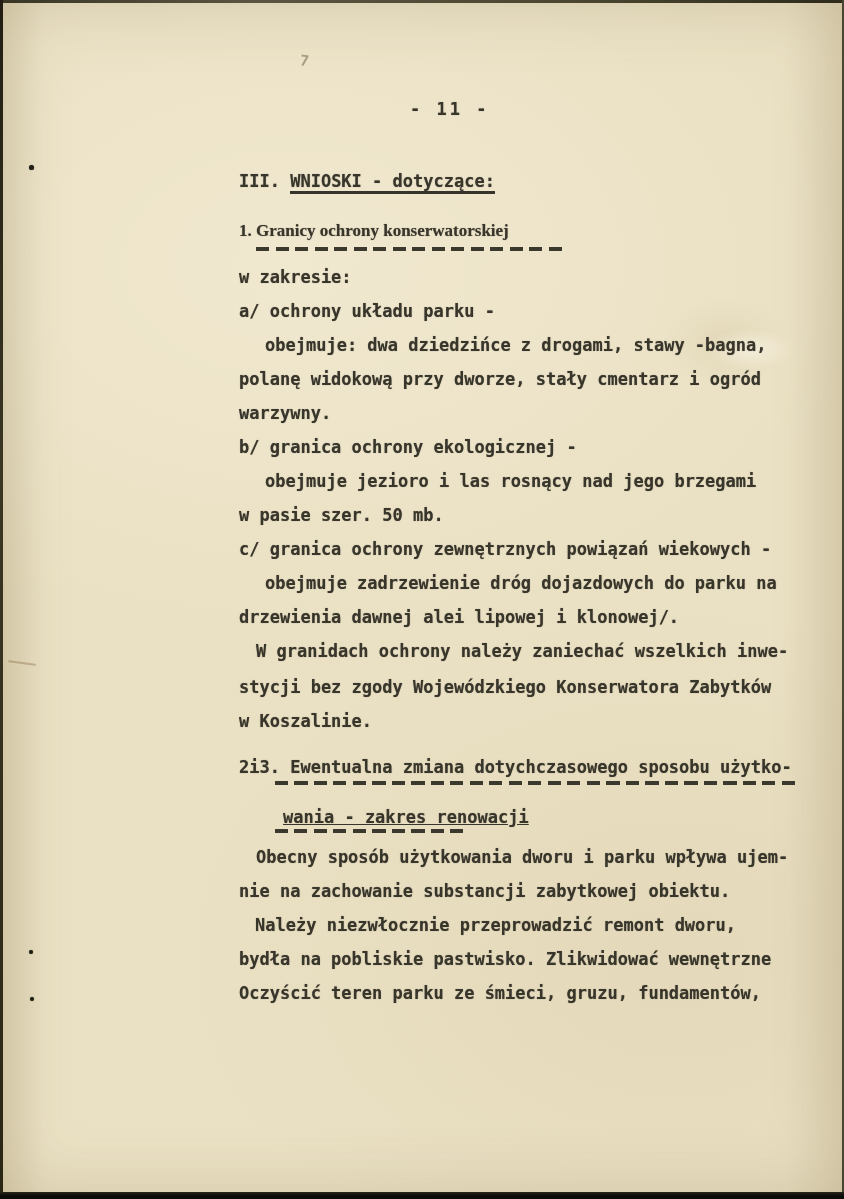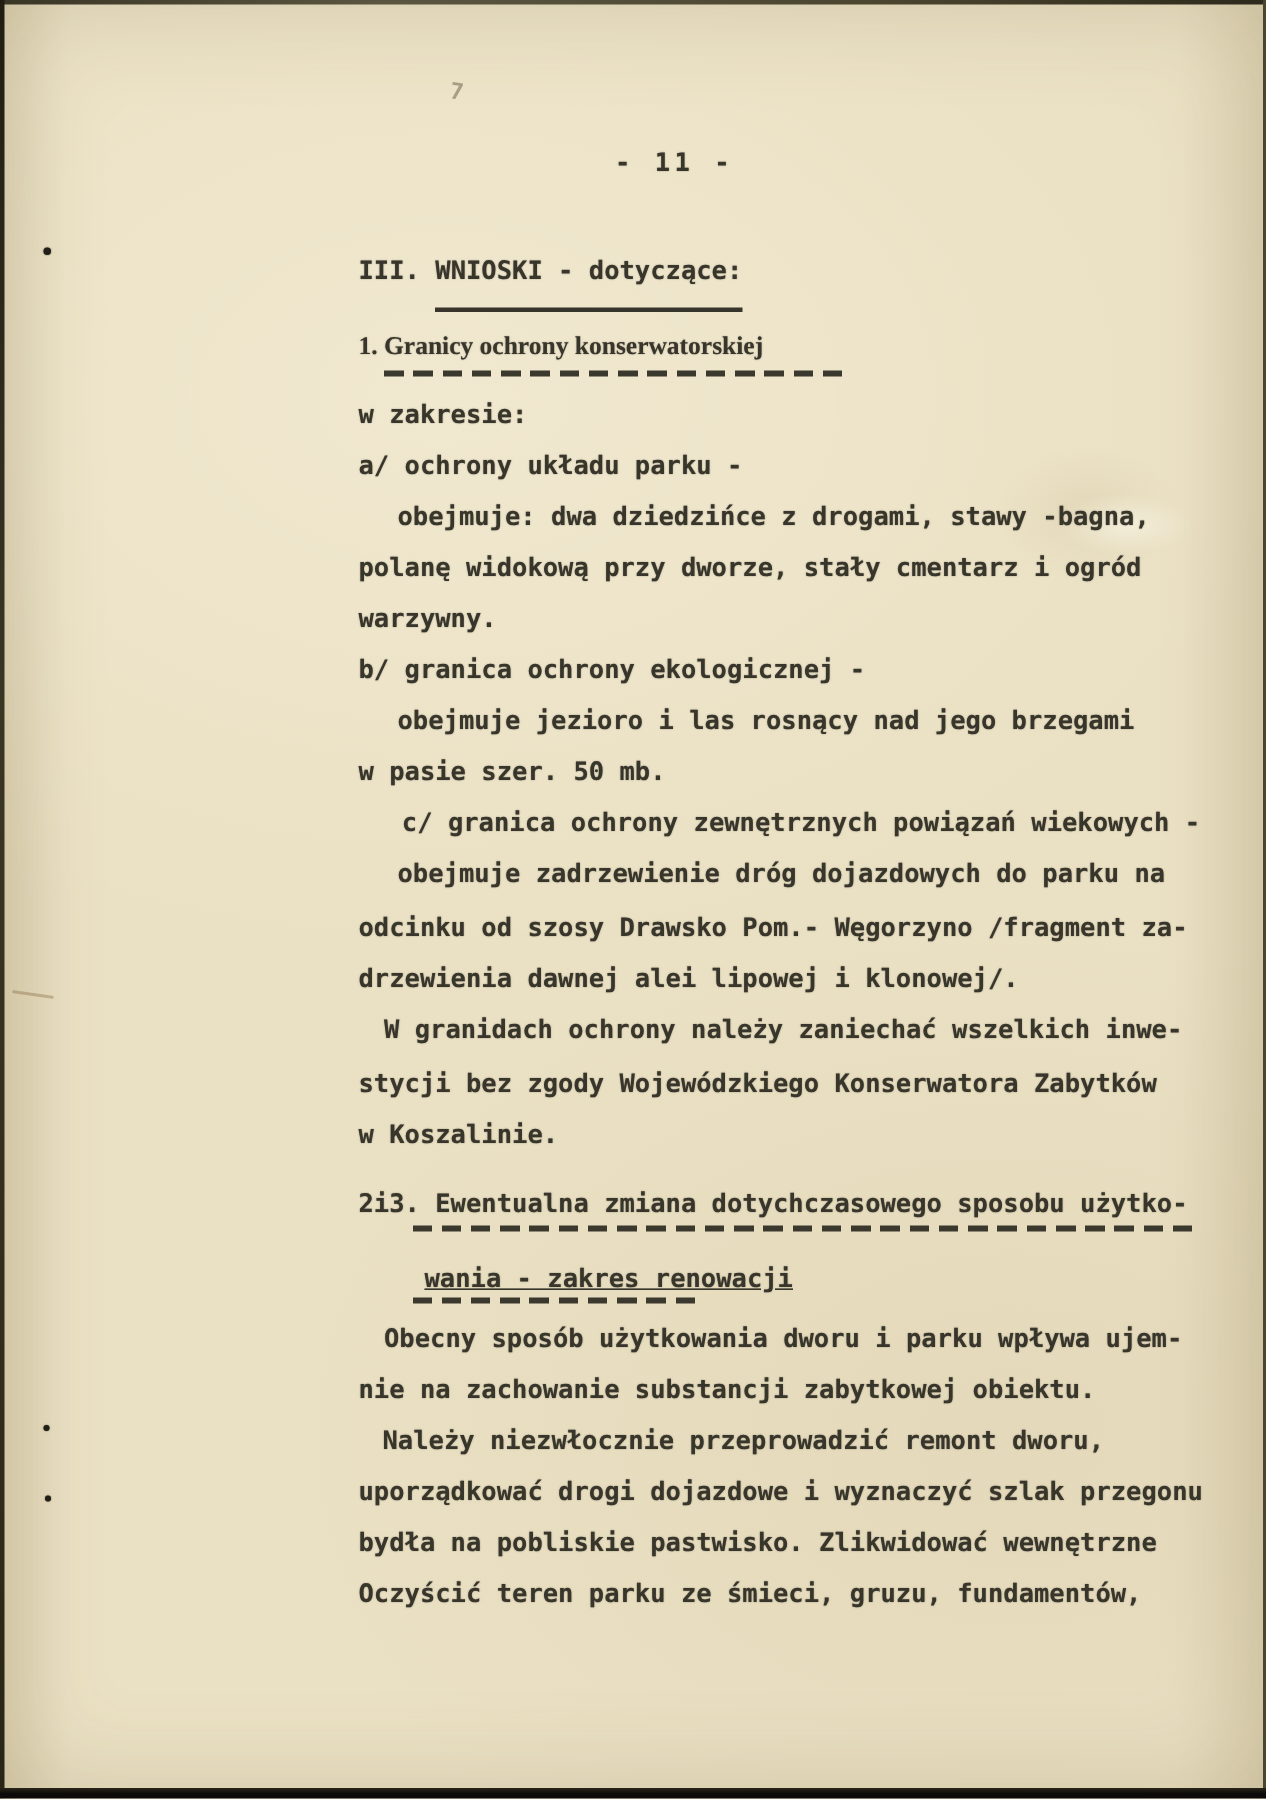--- a/index.html
+++ b/index.html
@@ -38,21 +38,21 @@
   .pageno { letter-spacing: 3px; }
   .mt38  { margin-top: 38px; }
   .mt16  { margin-top: 16px; }
   .mt12  { margin-top: 12px; }
   .mt6   { margin-top: 6px;  }
   .mt2   { margin-top: 2px;  }
   .mtm2  { margin-top: -2px; }
   .mtm6  { margin-top: -6px; }
   .mtm8  { margin-top: -8px; }
   .mtm10 { margin-top: -10px;}
-  .u-solid { border-bottom: 3px solid #36342b; padding-bottom: 14px; }
+  .u-solid { border-bottom: 3px solid #36342b; padding-bottom: 0; }
   .dash-row {
     height: 18px;
     background-image: repeating-linear-gradient(90deg, #3b382e 0px, #3b382e 13px, rgba(0,0,0,0) 13px, rgba(0,0,0,0) 19.5px);
     background-size: 100% 4px;
     background-repeat: no-repeat;
     background-position: 0 5px;
   }
 
   
   .dot { position: absolute; width: 5px; height: 5px; border-radius: 50%; background: #221f17; box-shadow: 0 0 1px rgba(34,31,23,.8); }
@@ -103,31 +103,29 @@
       <div class="ln mt16" style="margin-left: 0px; font-family: Liberation Serif, serif;"><span>1. Granicy ochrony konserwatorskiej</span></div>
       <div class="dash-row mtm6" style="margin-left: 17px; width: 306px;"></div>
       <div class="ln" style="margin-left: 0px;"><span>w zakresie:</span></div>
       <div class="ln" style="margin-left: 0px;"><span>a/ ochrony układu parku -</span></div>
       <div class="ln" style="margin-left: 26px;"><span>obejmuje: dwa dziedzińce z drogami, stawy -bagna,</span></div>
       <div class="ln" style="margin-left: 0px;"><span>polanę widokową przy dworze, stały cmentarz i ogród</span></div>
       <div class="ln" style="margin-left: 0px;"><span>warzywny.</span></div>
       <div class="ln" style="margin-left: 0px;"><span>b/ granica ochrony ekologicznej -</span></div>
       <div class="ln" style="margin-left: 26px;"><span>obejmuje jezioro i las rosnący nad jego brzegami</span></div>
       <div class="ln" style="margin-left: 0px;"><span>w pasie szer. 50 mb.</span></div>
-      <div class="ln" style="margin-left: 0px; text-align: center;"><span>c/ granica ochrony zewnętrznych powiązań wiekowych -</span></div>
+      <div class="ln" style="margin-left: 0px;"><span>c/ granica ochrony zewnętrznych powiązań wiekowych -</span></div>
       <div class="ln" style="margin-left: 26px;"><span>obejmuje zadrzewienie dróg dojazdowych do parku na</span></div>
-      <div class="ln mt2" style="margin-left: 0px;"><span>odcinku od szosy Drawsko Pom.- Węgorzyno /fragment za-</span></div>
       <div class="ln" style="margin-left: 0px;"><span>drzewienia dawnej alei lipowej i klonowej/.</span></div>
       <div class="ln" style="margin-left: 17px;"><span>W granidach ochrony należy zaniechać wszelkich inwe-</span></div>
       <div class="ln mt2" style="margin-left: 0px;"><span>stycji bez zgody Wojewódzkiego Konserwatora Zabytków</span></div>
       <div class="ln" style="margin-left: 0px;"><span>w Koszalinie.</span></div>
       <div class="ln mt12" style="margin-left: 0px;"><span>2i3. Ewentualna zmiana dotychczasowego sposobu użytko-</span></div>
       <div class="dash-row mtm8" style="margin-left: 36px; width: 520.5px;"></div>
       <div class="ln mt6" style="margin-left: 44px; text-decoration: underline;"><span>wania - zakres renowacji</span></div>
       <div class="dash-row mtm10" style="margin-left: 36px; width: 189px;"></div>
       <div class="ln mtm2" style="margin-left: 17px;"><span>Obecny sposób użytkowania dworu i parku wpływa ujem-</span></div>
       <div class="ln" style="margin-left: 0px;"><span>nie na zachowanie substancji zabytkowej obiektu.</span></div>
       <div class="ln" style="margin-left: 16px;"><span>Należy niezwłocznie przeprowadzić remont dworu,</span></div>
-      <div class="ln" style="margin-left: 0px;"><span>uporządkować drogi dojazdowe i wyznaczyć szlak przegonu</span></div>
       <div class="ln" style="margin-left: 0px;"><span>bydła na pobliskie pastwisko. Zlikwidować wewnętrzne</span></div>
       <div class="ln" style="margin-left: 0px;"><span>Oczyścić teren parku ze śmieci, gruzu, fundamentów,</span></div>
     </div>
 </div>
 
 </body></html>

